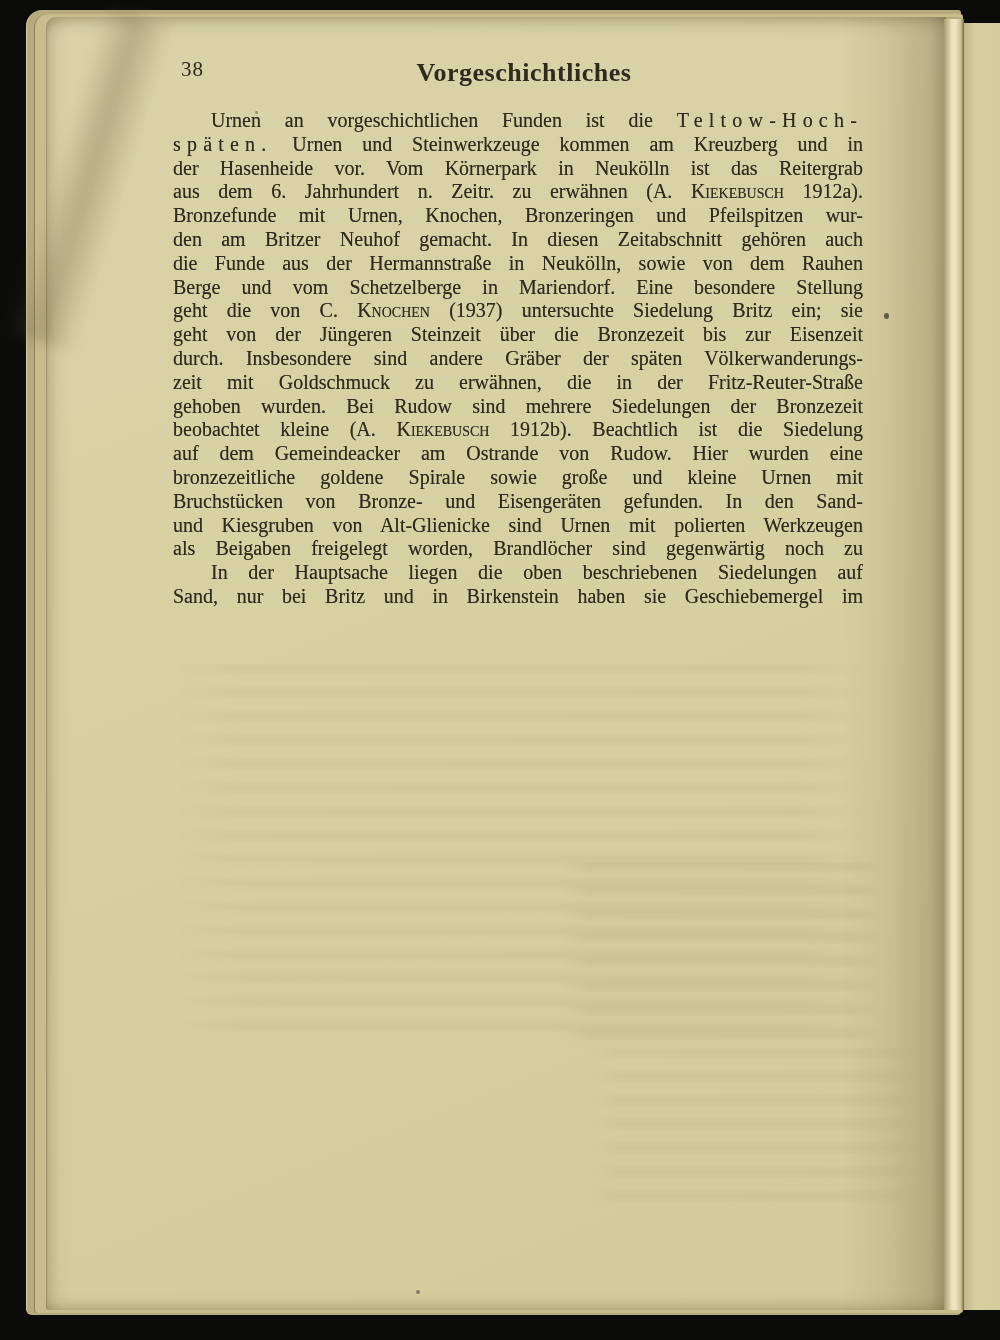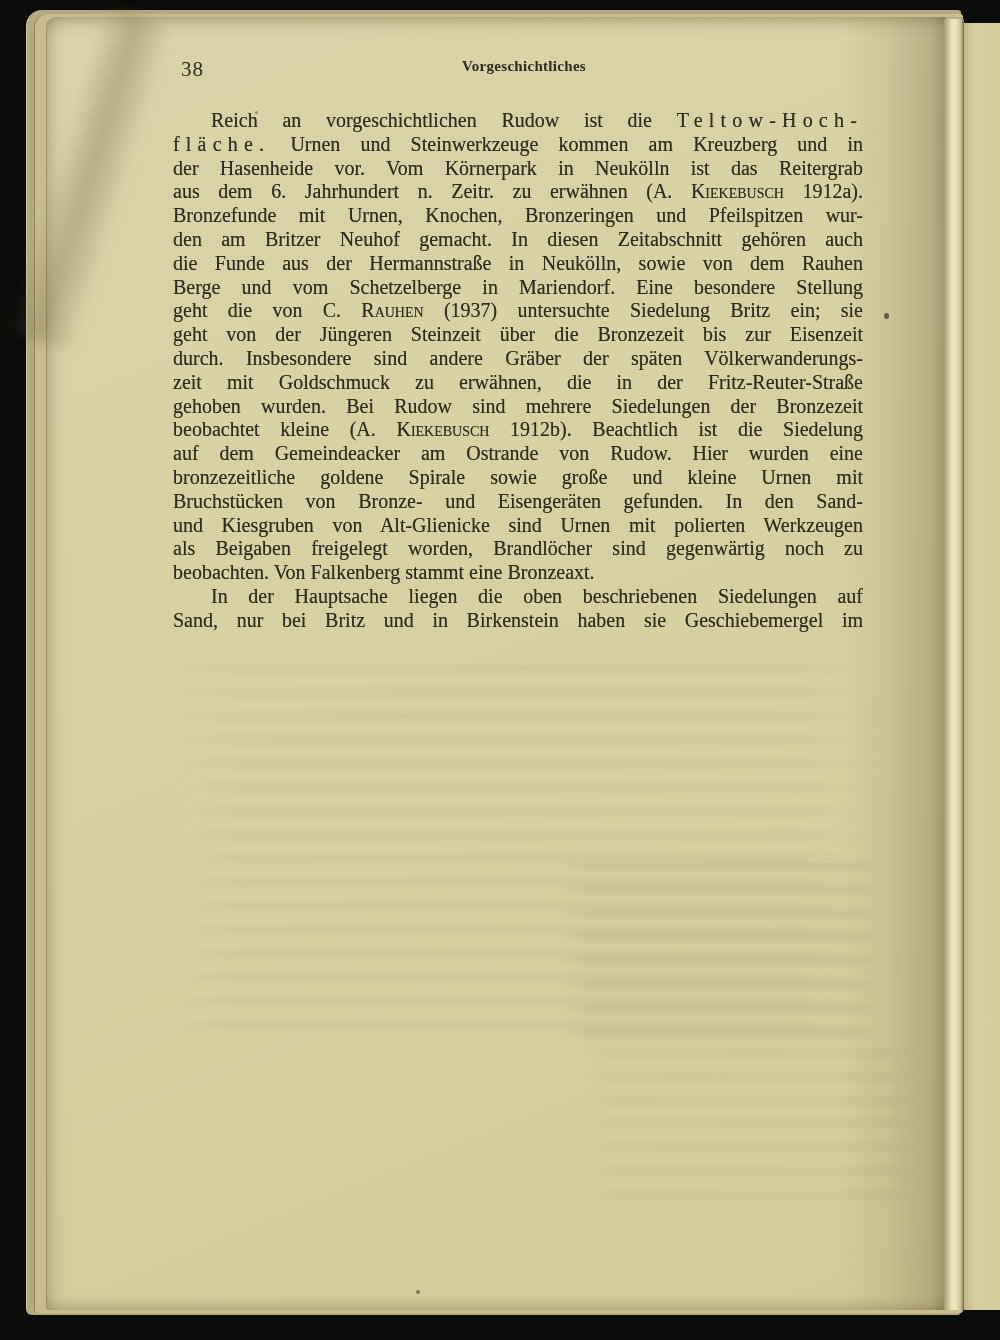--- a/index.html
+++ b/index.html
@@ -51,21 +51,21 @@
   .facing-page{
     position:absolute;left:964px;top:23px;width:36px;height:1287px;
     background:linear-gradient(to right,#c3b78a 0%,#d6cda0 30%,#d5cc9e 100%);
   }
 
   
   .header-row{position:absolute;left:173px;top:57px;width:690px;height:32px;color:#2e2a1d;}
   .pagenum{position:absolute;left:8px;top:0;font-size:21px;letter-spacing:1px;}
   .runhead{
     position:absolute;left:0;right:0;top:1px;text-align:center;padding-left:12px;
-    font-size:15px;font-weight:bold;letter-spacing:.02em;
+    font-size:26px;font-weight:bold;letter-spacing:.02em;
   }
 
   
   .textblock{
     position:absolute;left:173px;top:109px;width:690px;
     font-size:20px;line-height:23.8px;color:#2e2a1d;
     text-shadow:0 0 .5px rgba(46,42,29,.55);
   }
   .tline{text-align:justify;text-align-last:justify;height:23.8px;}
   .tline.lastline{text-align-last:left;}
@@ -103,40 +103,39 @@
 
   <div class="mainpage"></div>
   <div class="crease"></div>
 
   <div class="header-row">
     <span class="pagenum">38</span>
     <span class="runhead">Vorgeschichtliches</span>
   </div>
 
   <div class="textblock" id="textblock">
-      <div class="tline indent"><span>Reich an vorgeschichtlichen Rudow ist die </span><span class="sp">Teltow-Hoch-</span></div>
-      <div class="tline"><span class="sp">fläche.</span><span> Urnen und Steinwerkzeuge kommen am Kreuzberg und in</span></div>
+      <div class="tline indent"><span>Urnen an vorgeschichtlichen Funden ist die </span><span class="sp">Teltow-Hoch-</span></div>
+      <div class="tline"><span class="sp">späten.</span><span> Urnen und Steinwerkzeuge kommen am Kreuzberg und in</span></div>
       <div class="tline"><span>der Hasenheide vor. Vom Körnerpark in Neukölln ist das Reitergrab</span></div>
       <div class="tline"><span>aus dem 6. Jahrhundert n. Zeitr. zu erwähnen (A. </span><span class="sc">Kiekebusch</span><span> 1912a).</span></div>
       <div class="tline"><span>Bronzefunde mit Urnen, Knochen, Bronzeringen und Pfeilspitzen wur-</span></div>
       <div class="tline"><span>den am Britzer Neuhof gemacht. In diesen Zeitabschnitt gehören auch</span></div>
       <div class="tline"><span>die Funde aus der Hermannstraße in Neukölln, sowie von dem Rauhen</span></div>
       <div class="tline"><span>Berge und vom Schetzelberge in Mariendorf. Eine besondere Stellung</span></div>
-      <div class="tline"><span>geht die von C. </span><span class="sc">Rauhen</span><span> (1937) untersuchte Siedelung Britz ein; sie</span></div>
+      <div class="tline"><span>geht die von C. </span><span class="sc">Knochen</span><span> (1937) untersuchte Siedelung Britz ein; sie</span></div>
       <div class="tline"><span>geht von der Jüngeren Steinzeit über die Bronzezeit bis zur Eisenzeit</span></div>
       <div class="tline"><span>durch. Insbesondere sind andere Gräber der späten Völkerwanderungs-</span></div>
       <div class="tline"><span>zeit mit Goldschmuck zu erwähnen, die in der Fritz-Reuter-Straße</span></div>
       <div class="tline"><span>gehoben wurden. Bei Rudow sind mehrere Siedelungen der Bronzezeit</span></div>
       <div class="tline"><span>beobachtet kleine (A. </span><span class="sc">Kiekebusch</span><span> 1912b). Beachtlich ist die Siedelung</span></div>
       <div class="tline"><span>auf dem Gemeindeacker am Ostrande von Rudow. Hier wurden eine</span></div>
       <div class="tline"><span>bronzezeitliche goldene Spirale sowie große und kleine Urnen mit</span></div>
       <div class="tline"><span>Bruchstücken von Bronze- und Eisengeräten gefunden. In den Sand-</span></div>
       <div class="tline"><span>und Kiesgruben von Alt-Glienicke sind Urnen mit polierten Werkzeugen</span></div>
       <div class="tline"><span>als Beigaben freigelegt worden, Brandlöcher sind gegenwärtig noch zu</span></div>
-      <div class="tline lastline"><span>beobachten. Von Falkenberg stammt eine Bronzeaxt.</span></div>
       <div class="tline indent"><span>In der Hauptsache liegen die oben beschriebenen Siedelungen auf</span></div>
       <div class="tline"><span>Sand, nur bei Britz und in Birkenstein haben sie Geschiebemergel im</span></div>
     </div>
 
   <div class="bleed bleedA"></div>
   <div class="bleed bleedB"></div>
   <div class="bleed bleedC"></div>
 
   <div class="speck speck1"></div>
   <div class="speck speck2"></div>

